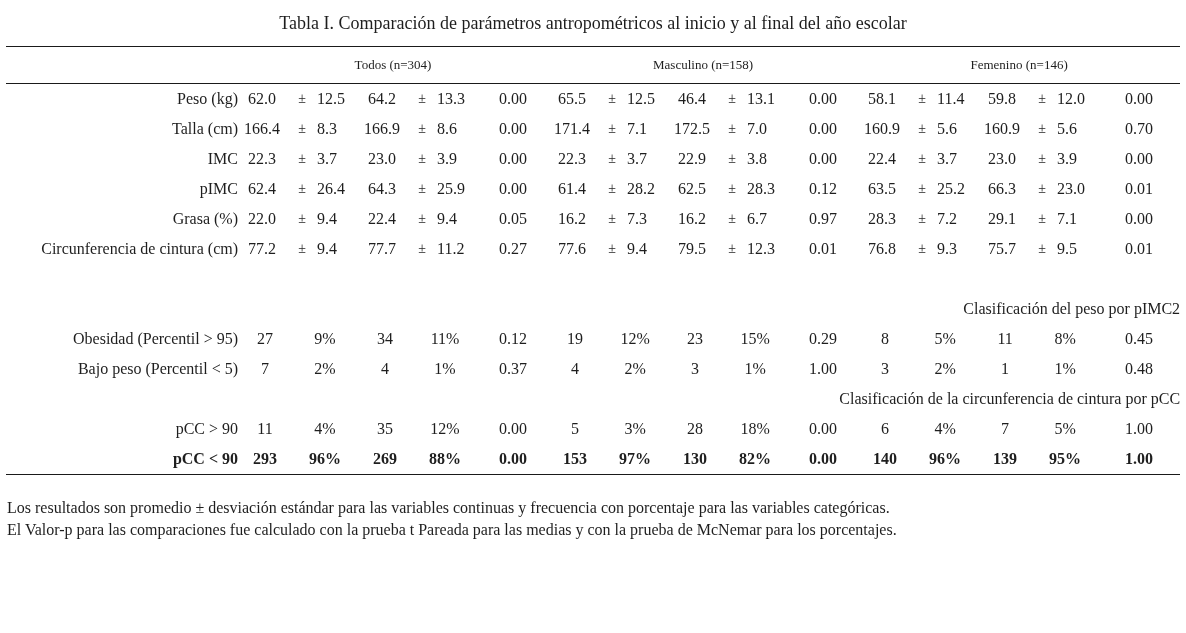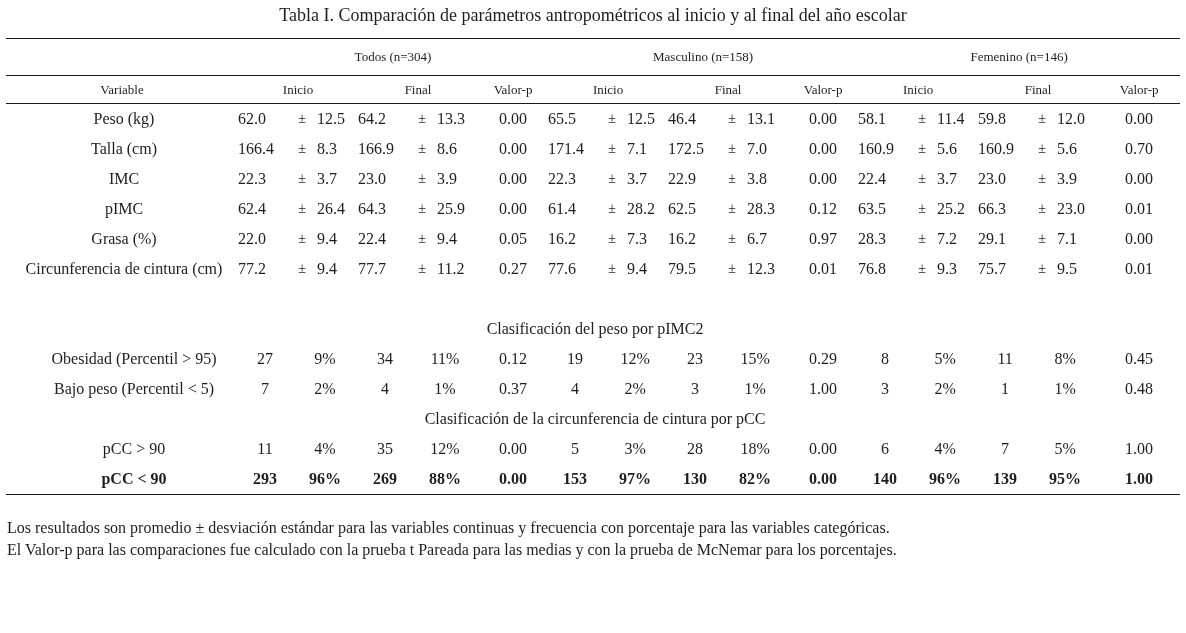--- a/index.html
+++ b/index.html
@@ -1,32 +1,32 @@
 <!DOCTYPE html>
 <html><head>
 <meta charset="utf-8">
 <style>
   html,body{margin:0;padding:0;background:#ffffff;}
   body{width:1186px;height:633px;overflow:hidden;
        font-family:"Liberation Serif","DejaVu Serif",serif;color:#1e1e1e;}
   .page{padding:0 6px;}
-  .title{height:34px;padding-top:4px;text-align:center;font-size:18px;line-height:22px;}
+  .title{height:34px;padding-top:12px;text-align:center;font-size:18px;line-height:22px;}
   table.tbl{border-collapse:collapse;table-layout:fixed;width:1174px;
             border-top:1.5px solid #1a1a1a;}
   .w-var{width:232px}.w-m{width:54px}.w-pm{width:20px}.w-s{width:46px}
   .w-p{width:70px}.w-plast{width:82px}
   thead th{font-weight:normal;font-size:13px;text-align:center;padding:0;}
   tr.groups th{height:36px;border-bottom:1.5px solid #1a1a1a;}
   tr.cols th{height:27px;border-bottom:1.5px solid #1a1a1a;}
   tbody td{font-size:16px;height:30px;padding:0;text-align:center;
            vertical-align:middle;white-space:nowrap;}
   tbody tr:last-child td{border-bottom:1.5px solid #1a1a1a;font-weight:bold;}
-  td.var{text-align:center;padding-left:4px;margin-top:44px;}
+  td.var{text-align:right;padding-left:4px;margin-top:44px;}
   td.indent{padding-left:24px;}
-  td.m{text-align:left;padding-right:6px;}
+  td.m{text-align:center;padding-right:6px;}
   td.pm{text-align:center;font-size:14px;}
   td.s{text-align:left;padding-left:5px;}
   td.n,td.pct,td.p{text-align:center;}
   .notes{padding:6px 0 0 1px;font-size:16px;line-height:22px;margin-top:16px;}
 </style>
 </head>
 <body>
 
 <div class="page">
 
@@ -56,32 +56,20 @@
         <col class="w-pm">
         <col class="w-s">
         <col class="w-plast">
     </colgroup>
     <thead>
       <tr class="groups">
         <th></th>
         <th colspan="7">Todos (n=304)</th>
         <th colspan="7">Masculino (n=158)</th>
         <th colspan="7">Femenino (n=146)</th>
-      </tr>
-      <tr class="cols">
-        <th>Variable</th>
-        <th colspan="3">Inicio</th>
-        <th colspan="3">Final</th>
-        <th>Valor-p</th>
-        <th colspan="3">Inicio</th>
-        <th colspan="3">Final</th>
-        <th>Valor-p</th>
-        <th colspan="3">Inicio</th>
-        <th colspan="3">Final</th>
-        <th>Valor-p</th>
       </tr>
     </thead>
     <tbody>
         <tr>
           <td class="var">Peso (kg)</td>
           <td class="m">62.0</td>
           <td class="pm">±</td>
           <td class="s">12.5</td>
           <td class="m">64.2</td>
           <td class="pm">±</td>

